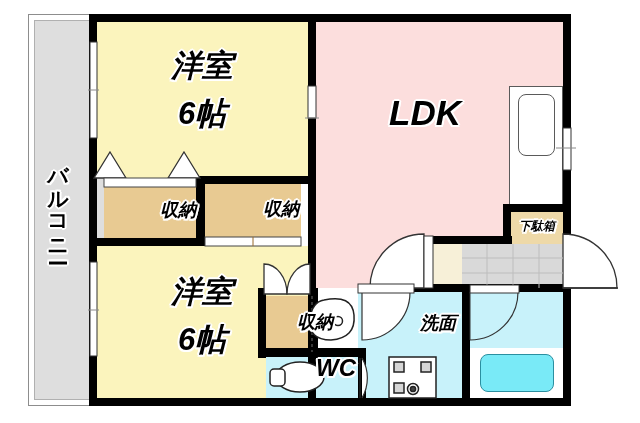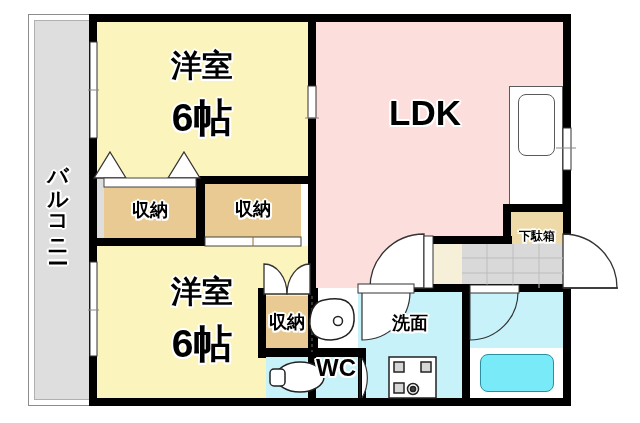--- a/index.html
+++ b/index.html
@@ -30,37 +30,38 @@
     position: absolute;
     color: #000000;
     font-weight: bold;
     text-align: center;
     white-space: nowrap;
     line-height: 1.0;
     letter-spacing: 0px;
     text-shadow:
        2px 0 0 #fff, -2px 0 0 #fff, 0 2px 0 #fff, 0 -2px 0 #fff,
        1.5px 1.5px 0 #fff, -1.5px 1.5px 0 #fff, 1.5px -1.5px 0 #fff, -1.5px -1.5px 0 #fff;
+    font-style: italic;
   }
   .label-vert {
     position: absolute;
     color: #000000;
     font-weight: bold;
     writing-mode: vertical-rl;
     text-orientation: upright;
     white-space: nowrap;
     letter-spacing: 1px;
     text-shadow:
        2px 0 0 #fff, -2px 0 0 #fff, 0 2px 0 #fff, 0 -2px 0 #fff,
        1.5px 1.5px 0 #fff, -1.5px 1.5px 0 #fff, 1.5px -1.5px 0 #fff, -1.5px -1.5px 0 #fff;
   }
   .l-room   { font-size: 31px; }
-  .l-area   { font-size: 39px; }
+  .l-area   { font-size: 31px; }
   .l-ldk    { font-size: 35px; }
-  .l-small  { font-size: 18px; }
+  .l-small  { font-size: 18px; margin-left: 28px; }
   .l-tiny   { font-size: 12px; }
   .l-wc     { font-size: 24px; line-height: 0.95; }
   .l-balc   { font-size: 21px; }
 
   svg.ovl {
     position: absolute;
     left: 0; top: 0;
     width: 640px; height: 423px;
     pointer-events: none;
   }
@@ -198,16 +199,16 @@
     </g>
   </svg>
     <div class="label l-room" style="left: 96px; top: 50px; width: 212px;">洋室</div>
     <div class="label l-area" style="left: 96px; top: 98px; width: 212px;">6帖</div>
     <div class="label l-room" style="left: 96px; top: 276px; width: 212px;">洋室</div>
     <div class="label l-area" style="left: 96px; top: 324px; width: 212px;">6帖</div>
     <div class="label l-ldk" style="left: 330px; top: 95px; width: 190px;">LDK</div>
     <div class="label l-small" style="left: 104px; top: 201px; width: 92px;">収納</div>
     <div class="label l-small" style="left: 205px; top: 200px; width: 96px;">収納</div>
     <div class="label l-small" style="left: 262px; top: 313px; width: 50px;">収納</div>
-    <div class="label l-tiny" style="left: 508px; top: 230px; width: 58px;">下駄箱</div>
+    <div class="label l-tiny" style="left: 508px; top: 220px; width: 58px;">下駄箱</div>
     <div class="label l-small" style="left: 364px; top: 314px; width: 92px;">洗面</div>
     <div class="label l-wc" style="left: 316px; top: 357px; width: 28px; white-space: normal;">WC</div>
   </div>
 
 </body></html>

